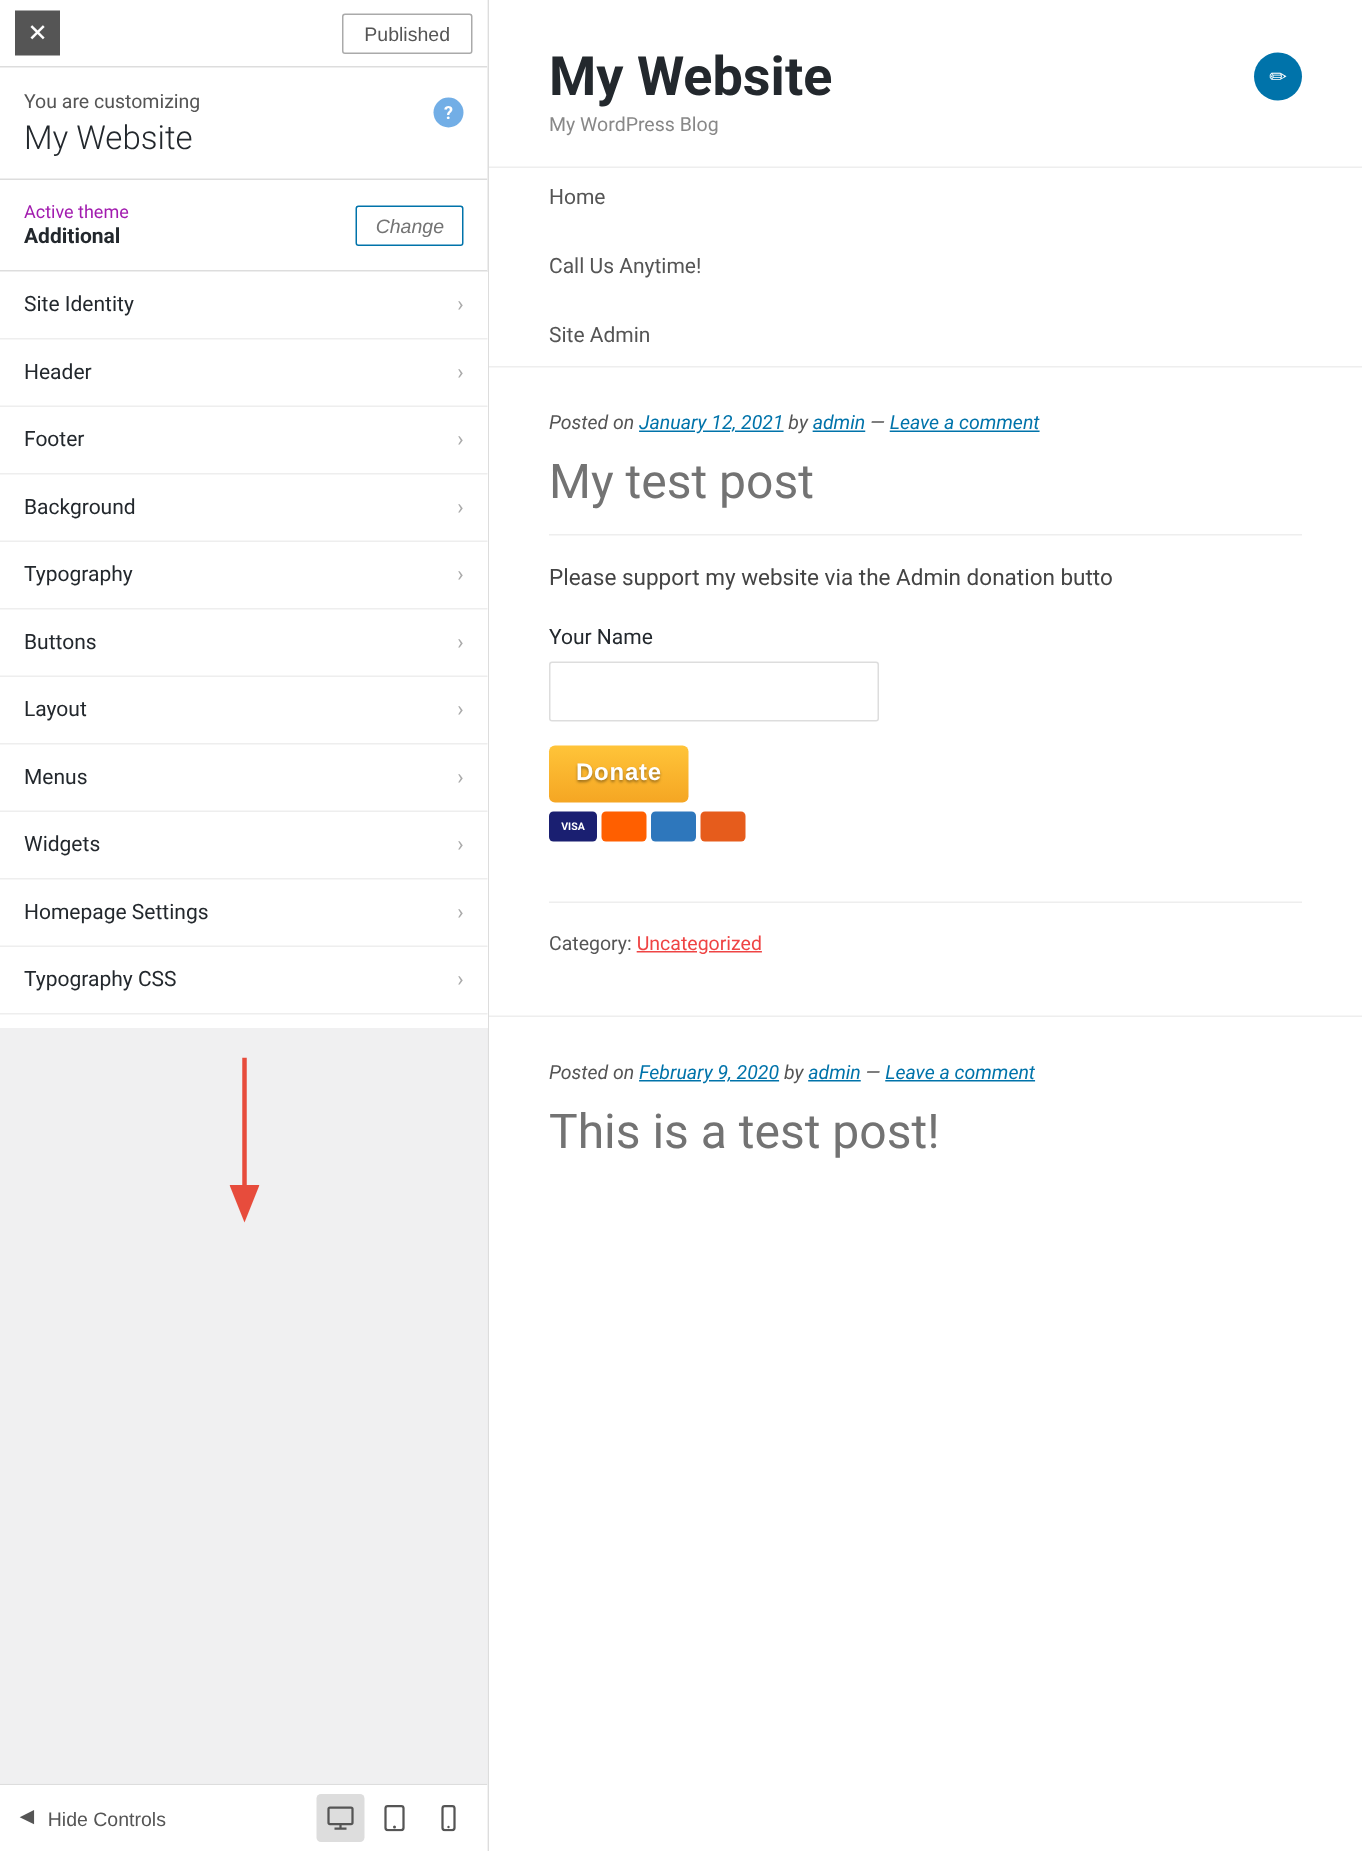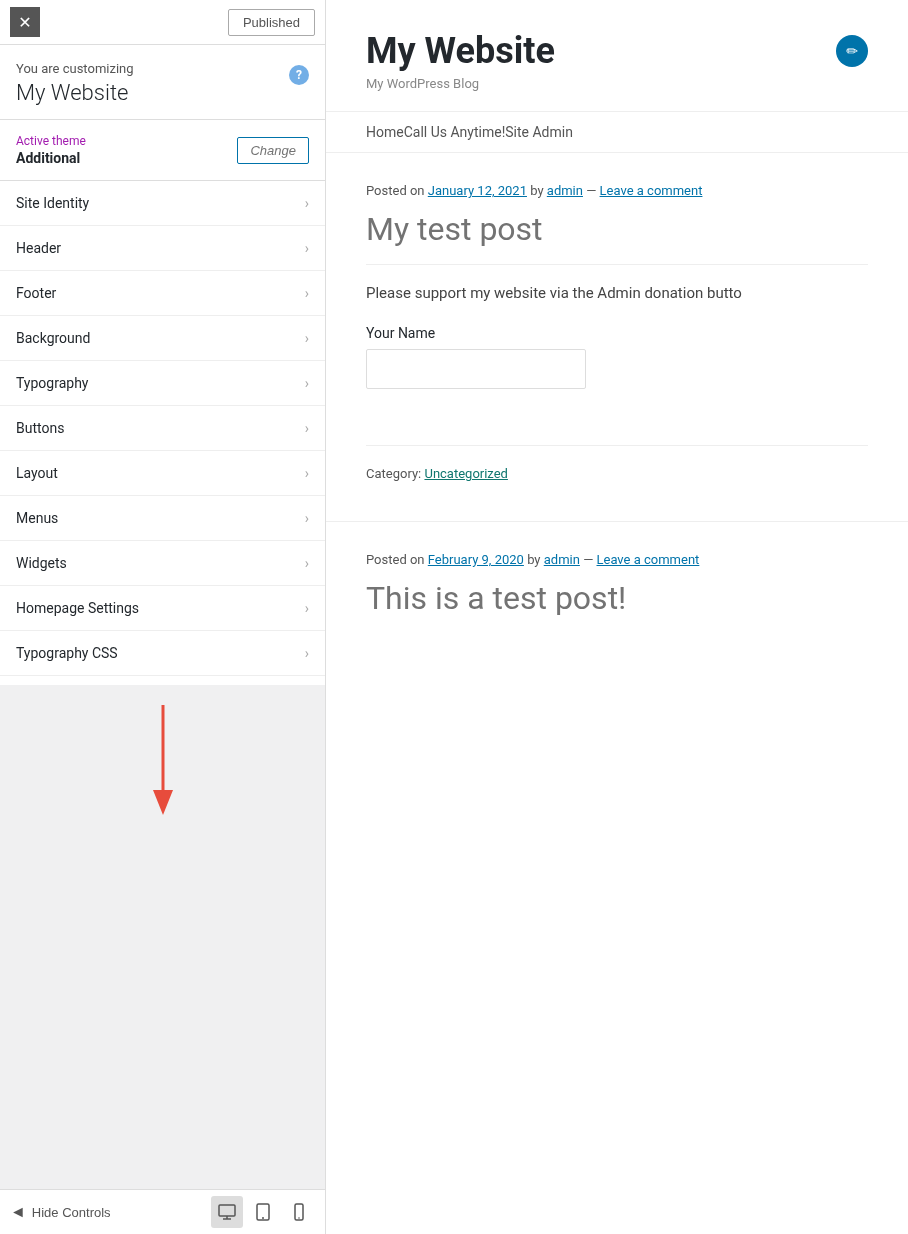--- a/index.html
+++ b/index.html
@@ -209,36 +209,39 @@
       color: #fff;
       font-size: 14px;
       cursor: pointer;
     }
 
     
     .wp-nav {
       padding: 12px 40px;
       border-bottom: 1px solid #eee;
       display: flex;
+      gap: 30px;
+      flex-direction: column;
     }
     .wp-nav a {
       font-size: 14px;
       color: #555;
       text-decoration: none;
       cursor: pointer;
     }
 
     
     .wp-post {
       padding: 30px 40px;
     }
     .post-meta {
       font-size: 13px;
       color: #555;
       margin-bottom: 12px;
+      font-style: italic;
     }
     .post-meta a {
       color: #0073aa;
       text-decoration: underline;
     }
     .post-title {
       font-size: 32px;
       font-weight: 400;
       color: #737373;
       margin-bottom: 16px;
@@ -302,21 +305,21 @@
     .card-visa { background: #1a1f71; }
 
     .post-category {
       font-size: 13px;
       color: #555;
       padding: 20px 0 10px 0;
       border-top: 1px solid #eee;
       margin-top: 20px;
     }
     .post-category a {
-      color: #0f766e;
+      color: #ef4444;
       text-decoration: underline;
     }
 
     
     .wp-post-2 {
       padding: 30px 40px;
       border-top: 1px solid #eee;
     }
     .red-arrow-svg {
       position: absolute;
@@ -461,20 +464,29 @@
         <span> — </span>
         <a>Leave a comment</a>
       </div>
       <div class="post-title">My test post</div>
       <hr class="post-divider">
       <div class="post-content">Please support my website via the Admin donation butto</div>
 
       <div class="donate-section">
         <label class="your-name-label">Your Name</label>
         <input class="your-name-input" type="text" style="">
+        <div class="donate-btn-wrapper">
+          <button class="donate-btn">Donate</button>
+          <div class="paypal-icons">
+            <span class="card-icon card-visa" style="background:#1a1f71; color:white; font-size:7px; display:flex;align-items:center;justify-content:center; font-weight:bold; border-radius:3px; padding:0 3px;">VISA</span>
+            <span class="card-icon" style="background:#ff5f00; border-radius:3px; width:30px;height:20px;"></span>
+            <span class="card-icon" style="background:#2e77bc; border-radius:3px; width:30px;height:20px;"></span>
+            <span class="card-icon" style="background:#e65c1c; border-radius:3px; width:30px;height:20px;"></span>
+          </div>
+        </div>
       </div>
 
       <div class="post-category">
         <span>Category:</span>
         <a>Uncategorized</a>
       </div>
     </div>
 
     <div class="wp-post-2">
       <div class="post-meta">

